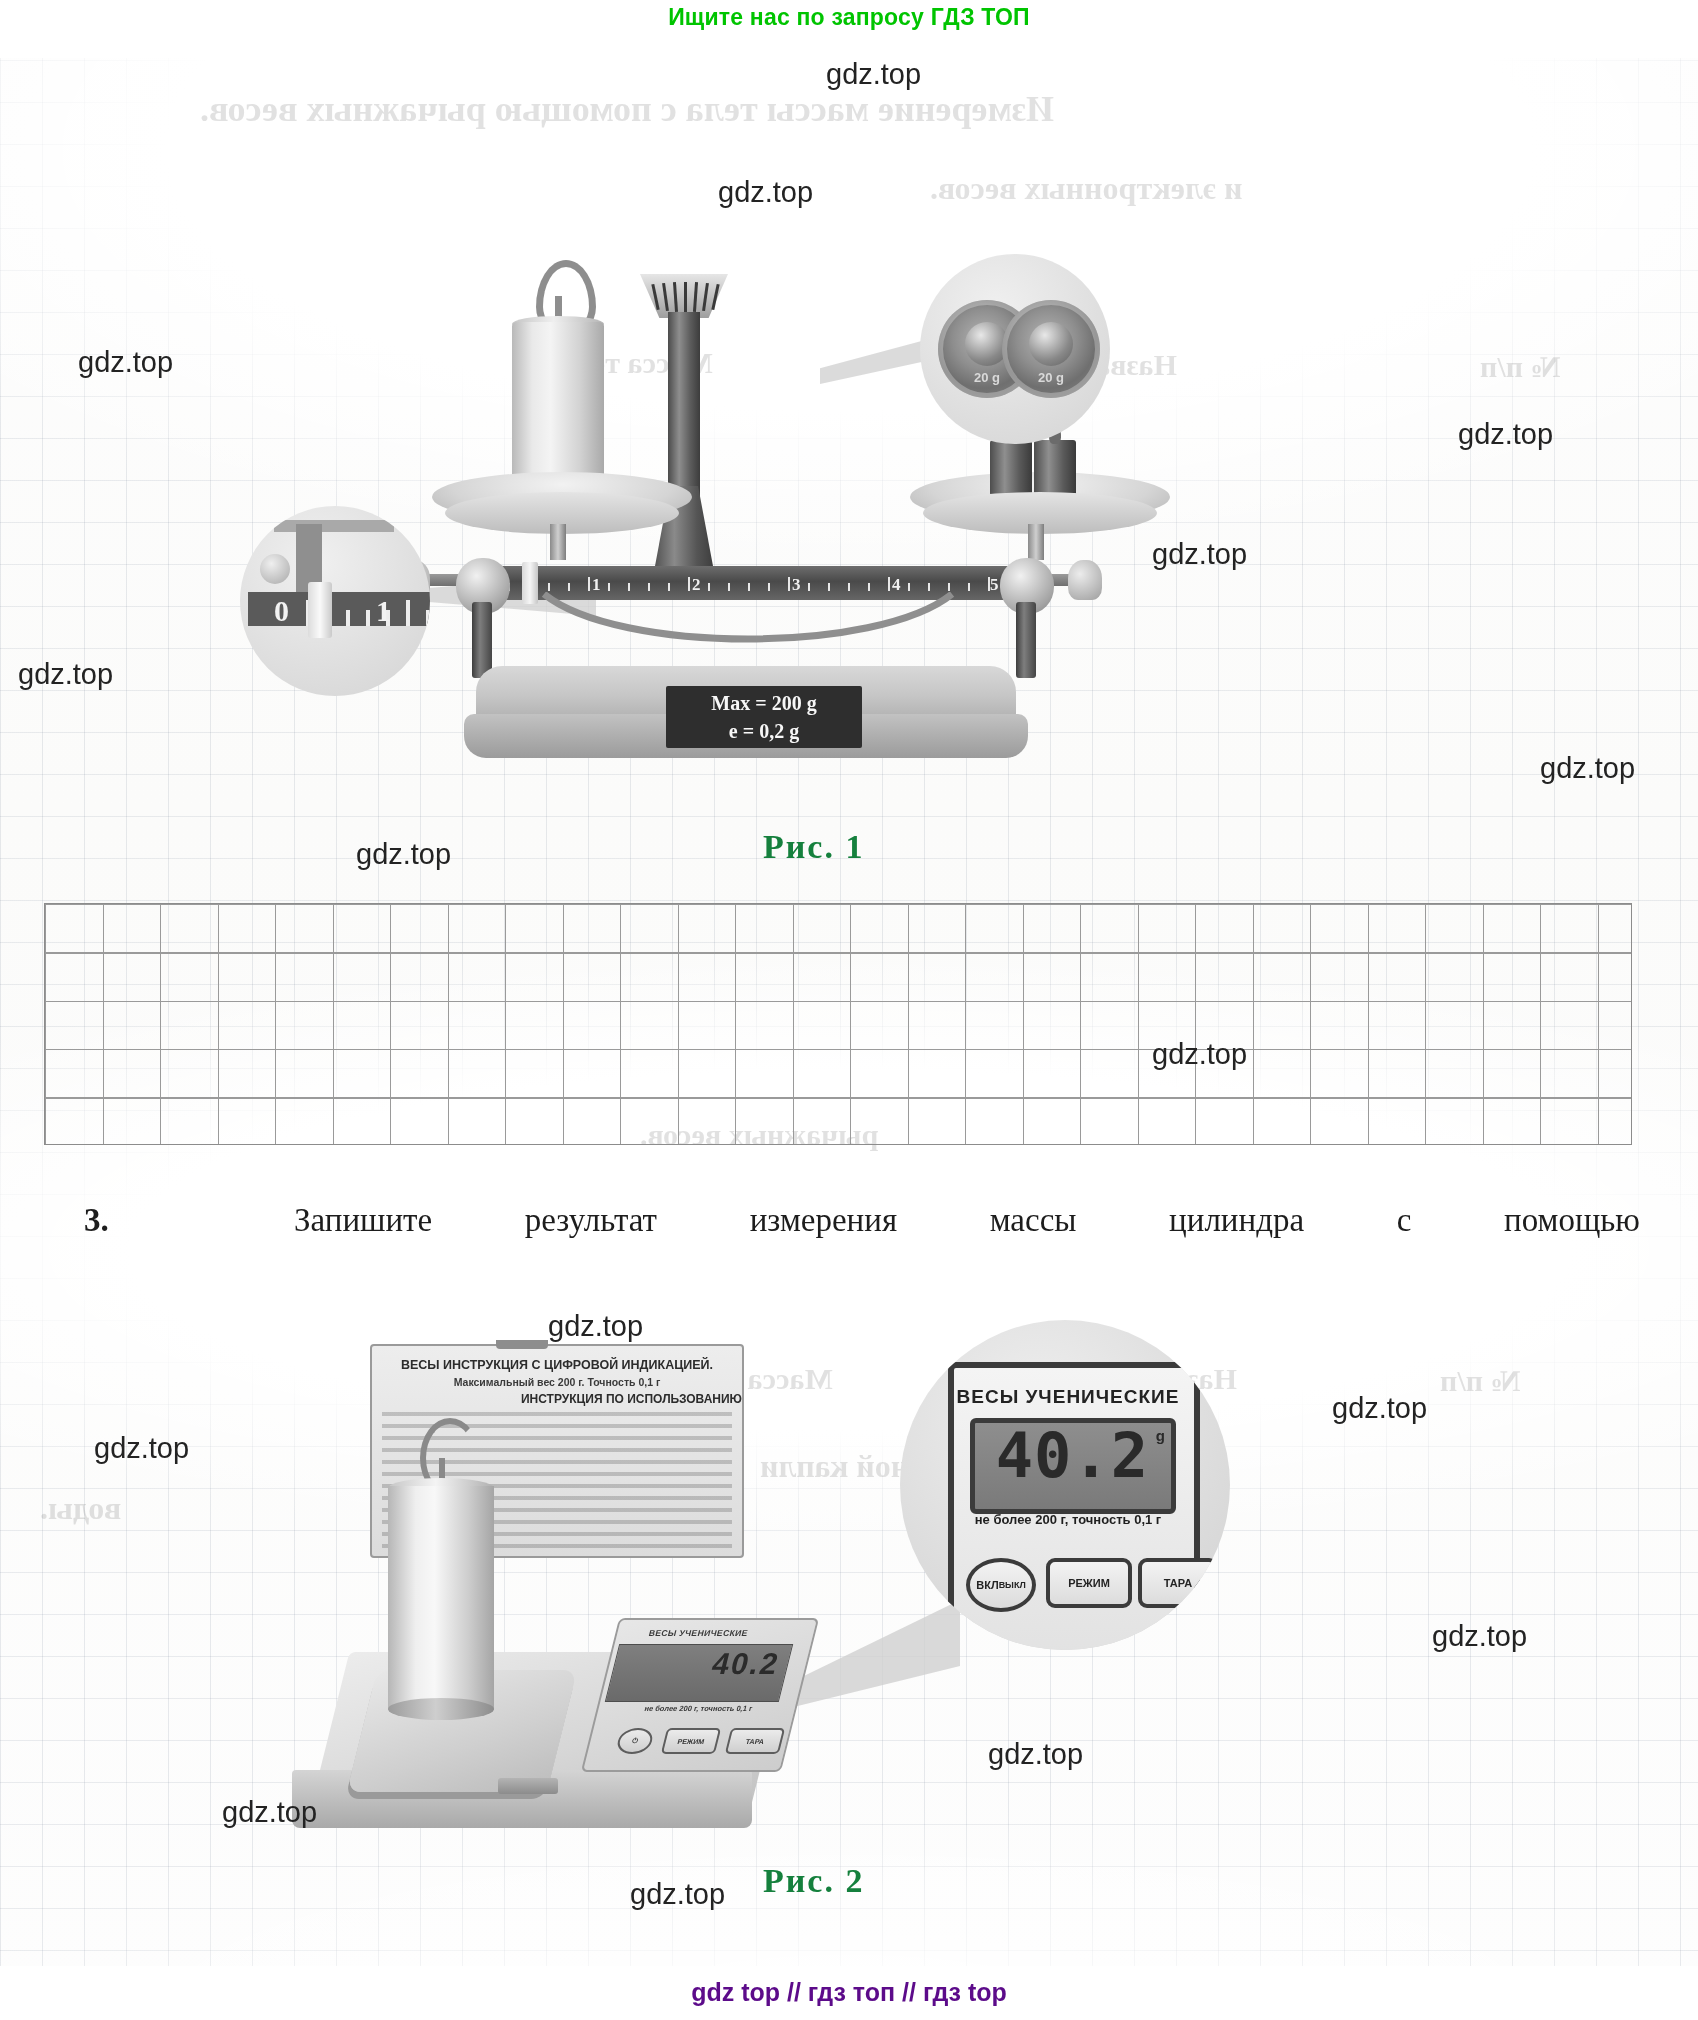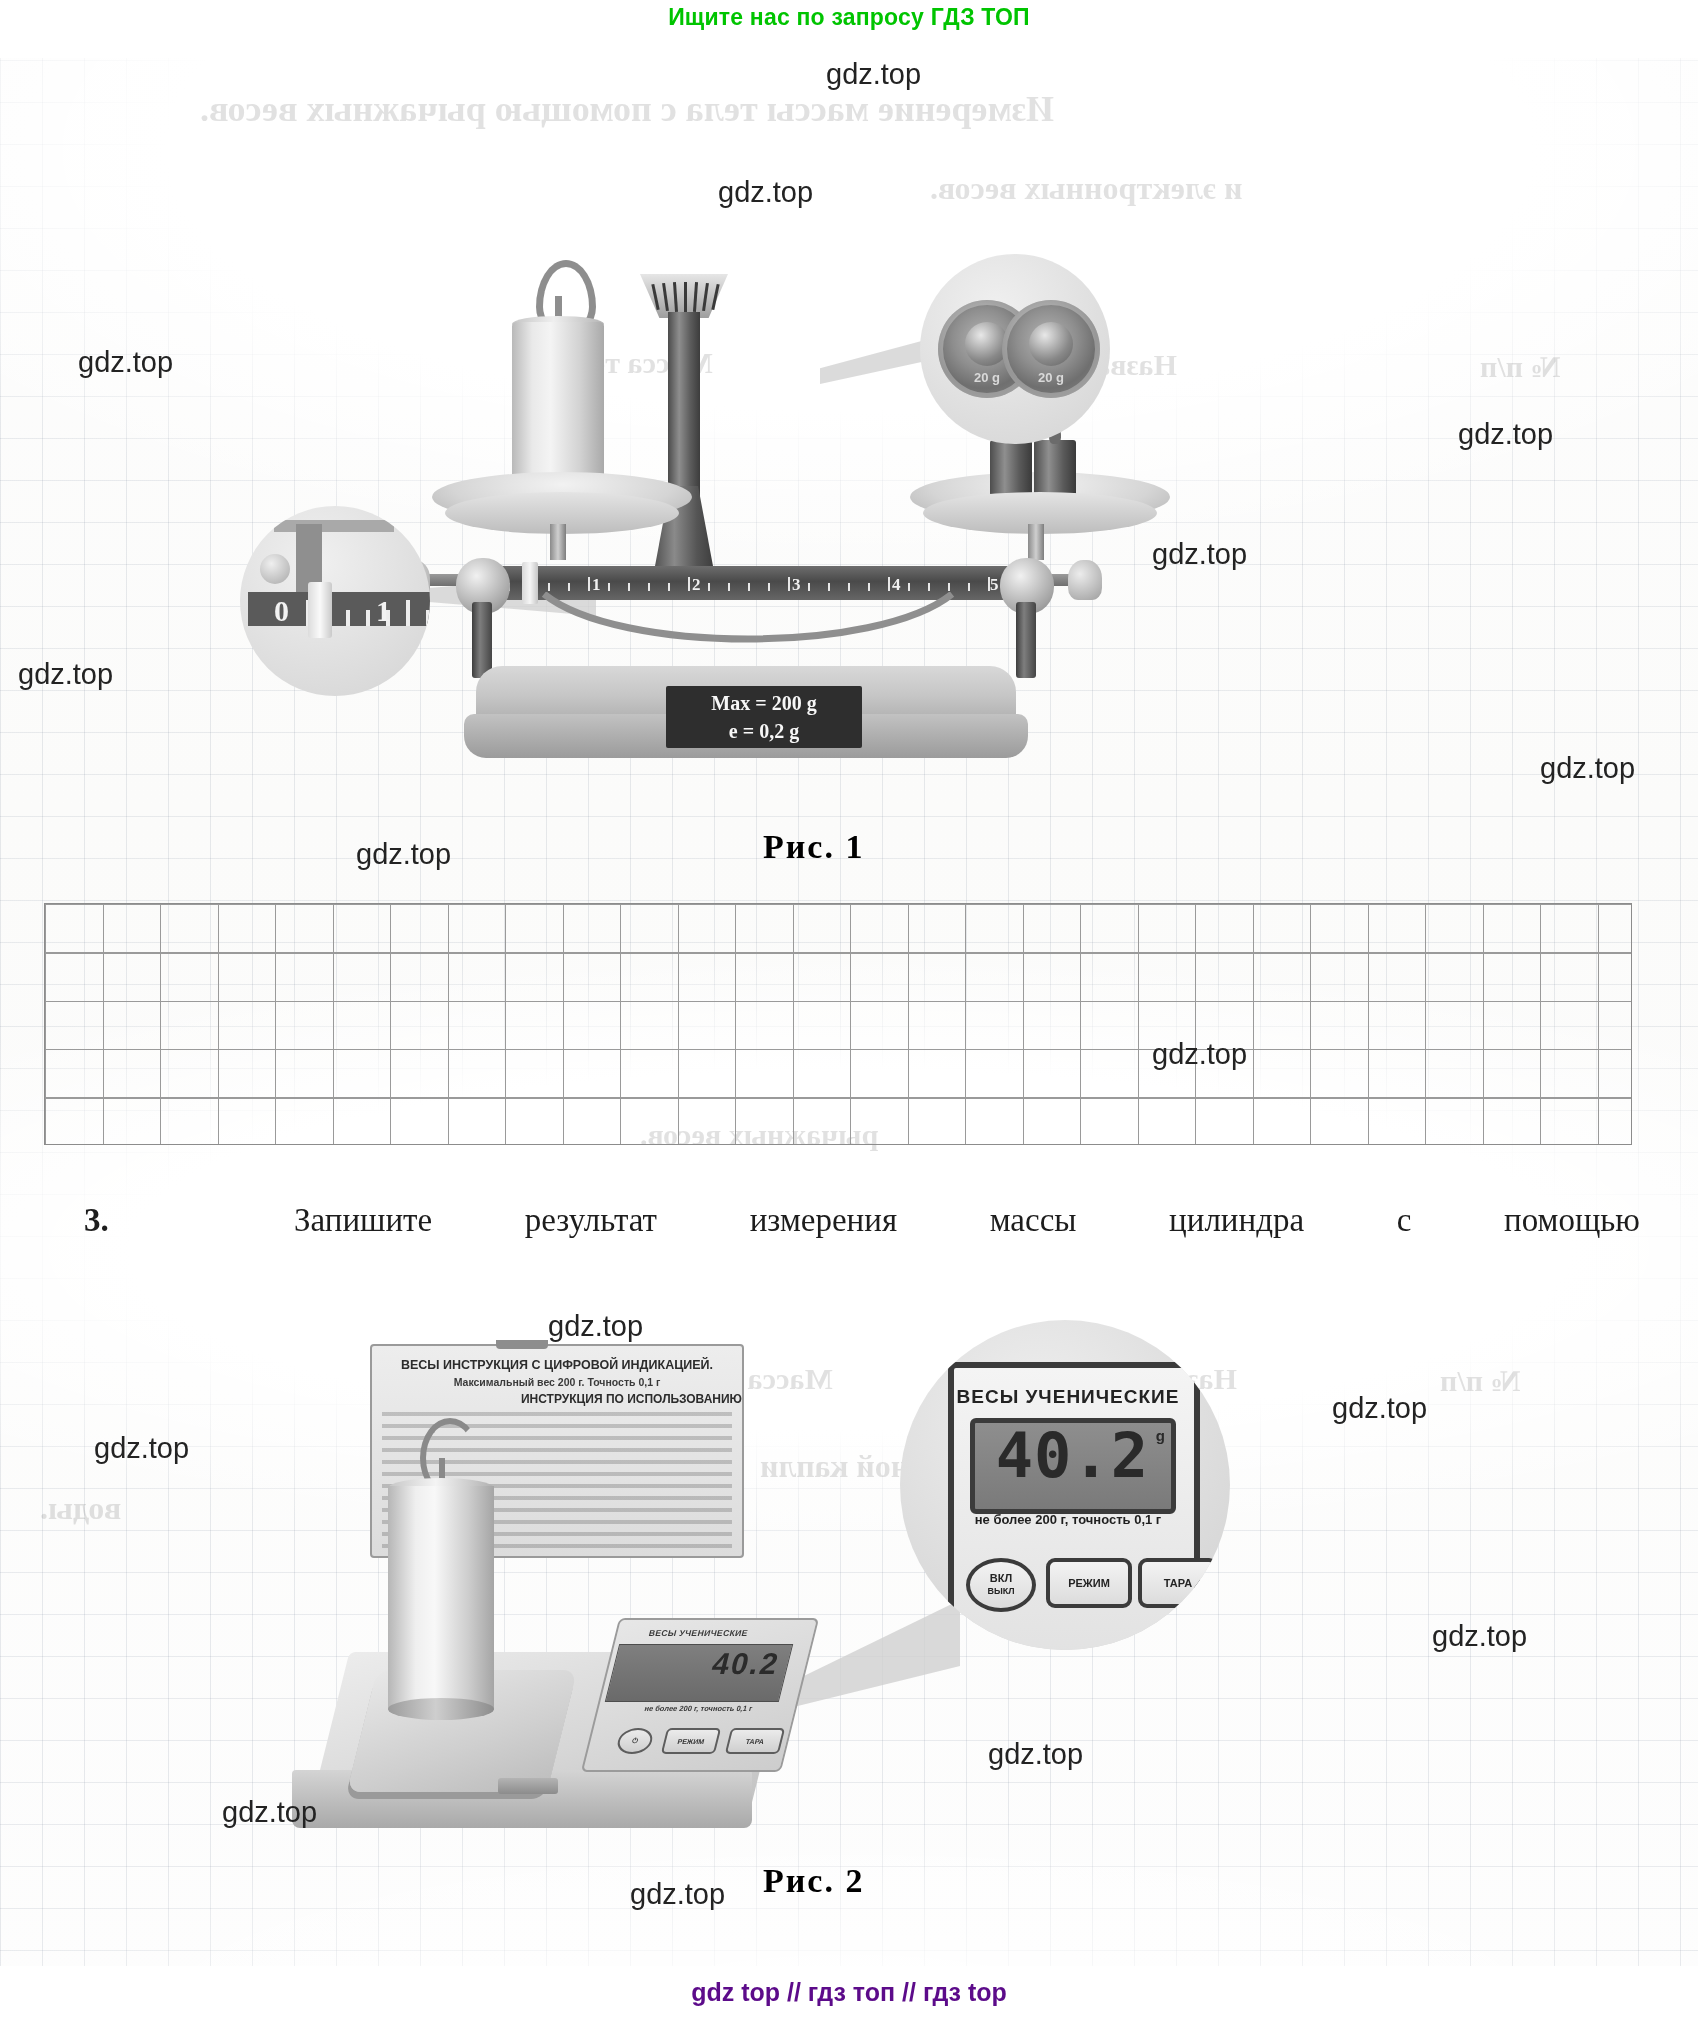--- a/index.html
+++ b/index.html
@@ -68,21 +68,21 @@
     position:absolute;left:44px;top:903px;width:1588px;height:242px;
     border:1.6px solid #8c8c8c;box-sizing:border-box;
     background:
       repeating-linear-gradient(to right, #9a9a9a 0 1.4px, transparent 1.4px 57.5px),
       repeating-linear-gradient(to bottom, #9a9a9a 0 1.4px, transparent 1.4px 48.3px);
   }
 
   
   .fcap{
     position:absolute;font-family:"Liberation Serif",serif;
-    font-size:34px;font-weight:700;color:#000000;letter-spacing:2px;
+    font-size:34px;font-weight:700;color:#15803d;letter-spacing:2px;
   }
 
   
   #fig1{position:absolute;left:300px;top:236px;width:1090px;height:600px;}
 
   
   #f1-cyl{position:absolute;left:212px;top:86px;width:92px;height:166px;
     background:linear-gradient(90deg,#b9b9b9 0%,#e9e9e9 22%,#f4f4f4 42%,#d2d2d2 74%,#a9a9a9 100%);
     border-radius:6px/4px;}
   #f1-cyl-top{position:absolute;left:212px;top:80px;width:92px;height:16px;border-radius:50%;
@@ -457,21 +457,21 @@
   <div id="f2-foot"></div>
 
   <div id="mag3">
     <div id="m3-body"></div>
     <div id="m3-title">ВЕСЫ УЧЕНИЧЕСКИЕ</div>
     <div id="m3-lcd">
       <span id="m3-val">40.2</span>
       <span id="m3-unit">g</span>
     </div>
     <div id="m3-sub">не более 200 г, точность 0,1 г</div>
-    <div class="m3-btn" style="left:66px;width:62px;height:46px;border-radius:50%;flex-direction:column;line-height:13px;">
+    <div class="m3-btn" style="left:66px;width:62px;height:46px;border-radius:50%;line-height:13px;">
       <span>ВКЛ</span>
       <span style="font-size:9px;">ВЫКЛ</span>
     </div>
     <div class="m3-btn" style="left:146px;width:78px;height:42px;border-radius:9px;">РЕЖИМ</div>
     <div class="m3-btn" style="left:238px;width:72px;height:42px;border-radius:9px;">ТАРА</div>
   </div>
 </div>
 
 <div class="fcap" style="left:763px;top:1862px;">Рис. 2</div>
 

